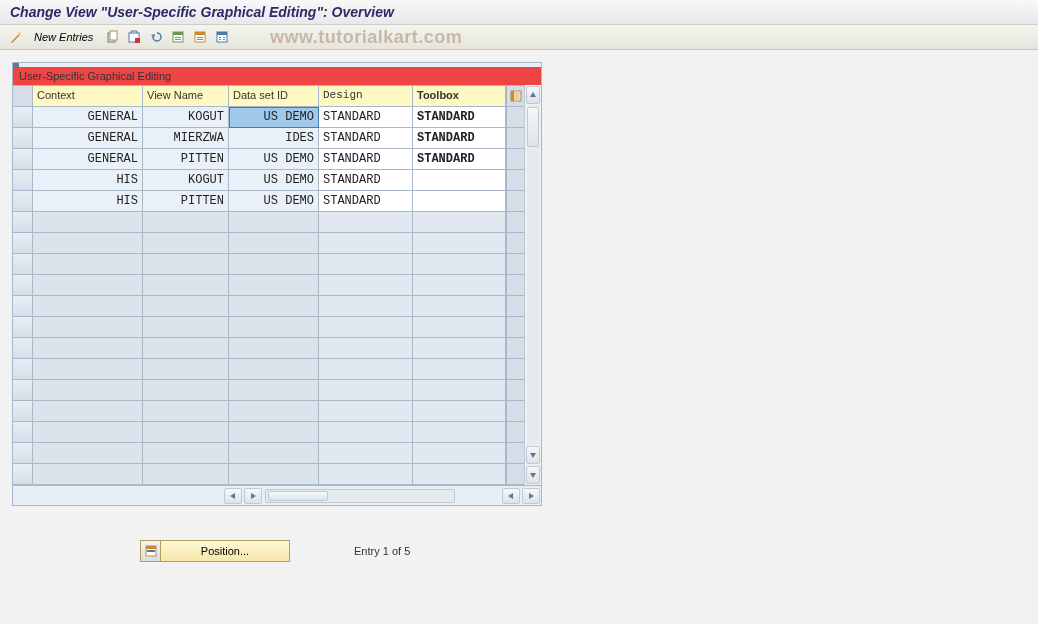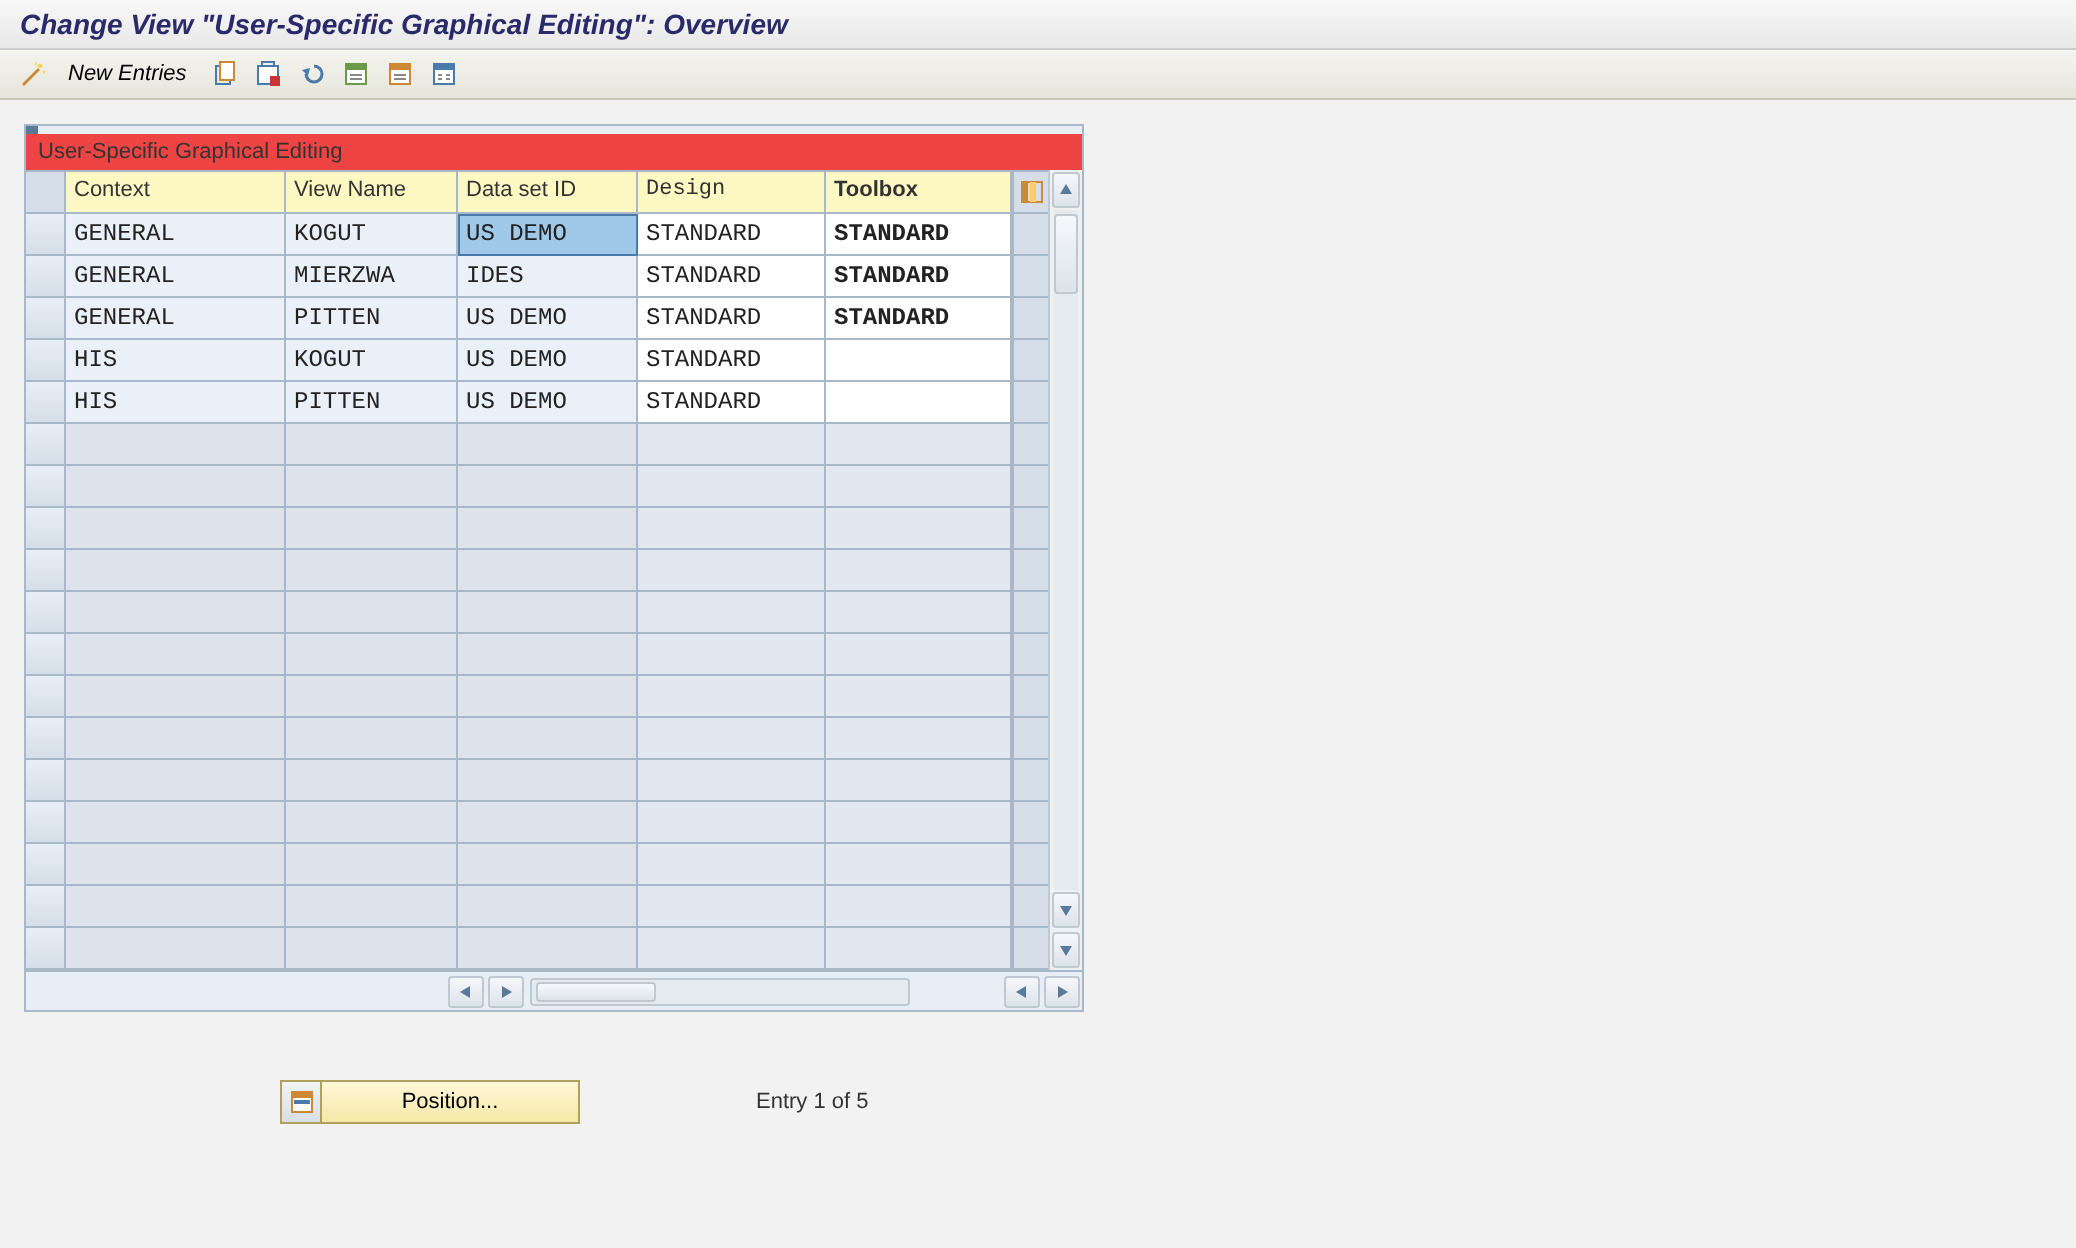--- a/index.html
+++ b/index.html
@@ -104,21 +104,21 @@
       font-size: 11px;
       white-space: nowrap;
       overflow: hidden;
     }
     .header-row .cell {
       background: #fef9c3;
       color: #333;
       cursor: pointer;
     }
     .data-row .cell { background: #fff; color: #222; font-family: "Courier New", monospace; font-size: 12px; }
-    .data-row .key-cell { background: #eaf0f7; }
+    .data-row .key-cell { background: #eaf0f7; text-align: right; }
     .data-row.empty .cell { background: #e2e8ef; }
     .data-row.empty .key-cell { background: #dce3eb; }
     .c-context { width: 110px; }
     .c-user { width: 86px; }
     .c-dataset { width: 90px; }
     .c-design { width: 94px; font-family: Liberation Mono, monospace; }
     .c-toolbox { width: 93px; font-weight: bold; }
     .selected { background: #a0c8e8 !important; outline: 1px solid #4a7aaa; outline-offset: -1px; }
     .config-col {
       width: 18px;
@@ -149,21 +149,21 @@
     .hs-pad { width: 210px; }
     .hs-btn { width: 18px; height: 16px; background: linear-gradient(#f5f8fb,#dde3ea); border: 1px solid #c0c8d0; border-radius: 2px; margin: 0 1px; display:flex;align-items:center;justify-content:center;cursor:pointer;}
     .hs-track { flex: 0 0 190px; height: 14px; background: #e5eaef; border: 1px solid #c0c8d0; border-radius: 2px; position: relative; margin: 0 2px;}
     .hs-thumb { position: absolute; left: 2px; top: 1px; bottom: 1px; width: 60px; background: linear-gradient(#f5f8fb,#dde3ea); border: 1px solid #c0c8d0; border-radius: 2px; cursor:pointer;}
     .hs-spacer { flex:1; }
     .bottom-bar {
       margin-top: 34px;
       padding-left: 128px;
       display: flex;
       align-items: center;
-      gap: 88px;
+      gap: 64px;
     }
     .position-btn {
       display: flex;
       align-items: center;
       background: linear-gradient(#fff8d8, #f5e8a8);
       border: 1px solid #b0a060;
       height: 22px;
       width: 150px;
       cursor: pointer;
       font-size: 11px;
@@ -231,20 +231,21 @@
   <span class="ticon">
     <svg width="14" height="14" viewBox="0 0 14 14">
         <rect x="2" y="2" width="10" height="10" fill="#fff" stroke="#4a7aaa"></rect>
         <rect x="2" y="2" width="10" height="3" fill="#4a7aaa"></rect>
         <rect x="4" y="7" width="2" height="1" fill="#888"></rect>
         <rect x="4" y="9" width="2" height="1" fill="#888"></rect>
         <rect x="8" y="7" width="2" height="1" fill="#888"></rect>
         <rect x="8" y="9" width="2" height="1" fill="#888"></rect>
       </svg>
   </span>
+  <div class="watermark">www.tutorialkart.com</div>
 </div>
 
 <div class="work-area">
   <div class="panel">
     <div class="panel-corner"></div>
     <div class="panel-label">User-Specific Graphical Editing</div>
     <div class="table-wrap">
       <div class="grid" id="grid">
           <div class="header-row">
             <div class="sel-col"></div>

